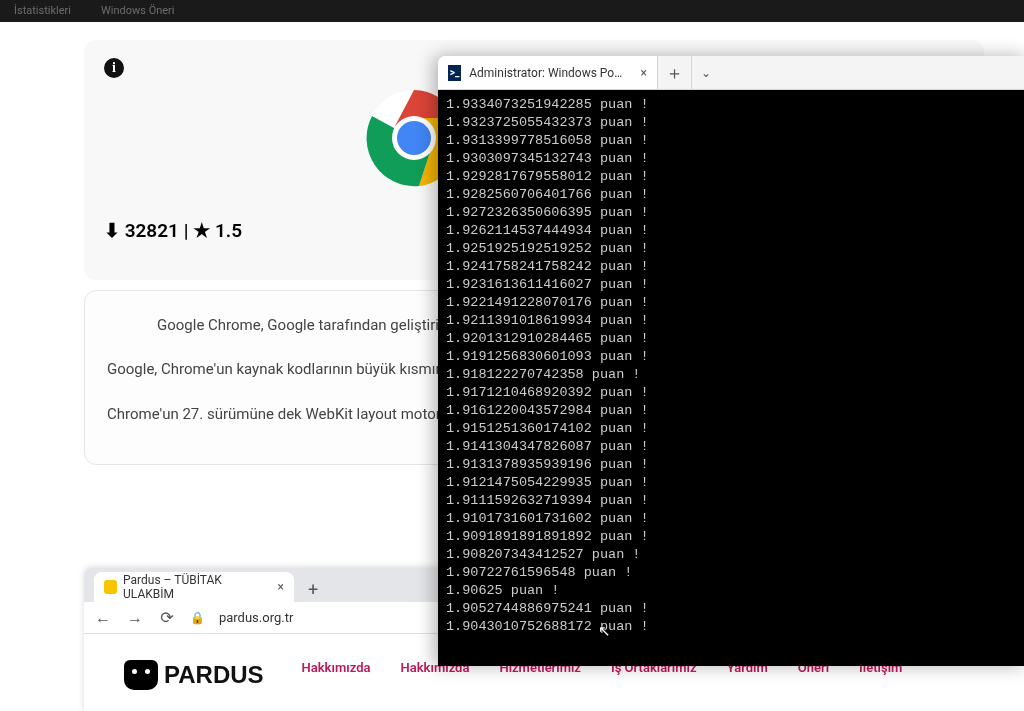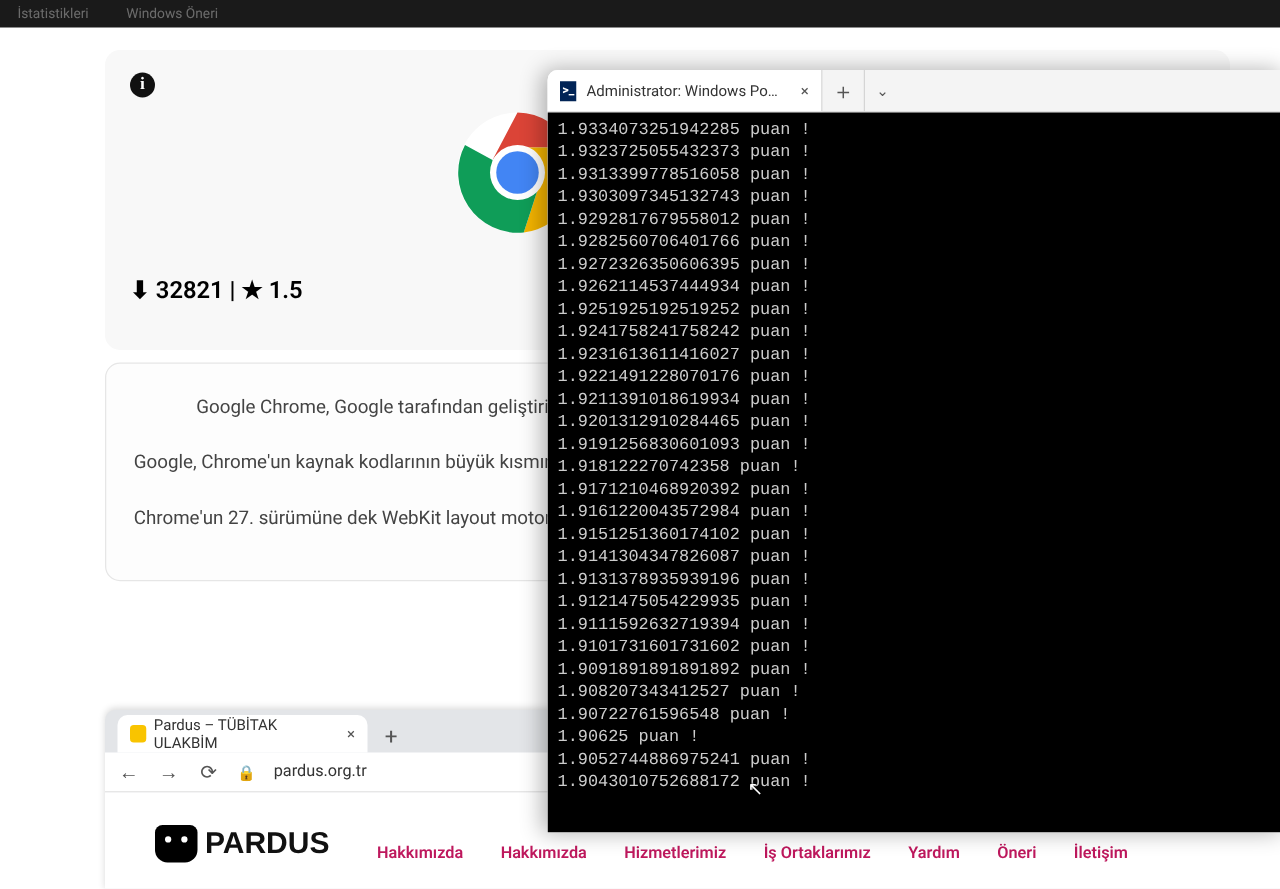--- a/index.html
+++ b/index.html
@@ -138,21 +138,21 @@
   }
 
   
   .site-content {
     background: #fff;
     padding: 26px 40px 0 40px;
     height: 78px;
   }
   .pardus-row {
     display: flex;
-    align-items: flex-end;
+    align-items: flex-start;
     gap: 26px;
   }
   .pardus-logo {
     display: flex;
     align-items: center;
     gap: 6px;
     font-family: Impact, "Arial Black", sans-serif;
     font-size: 24px;
     font-weight: 900;
     letter-spacing: 0px;

